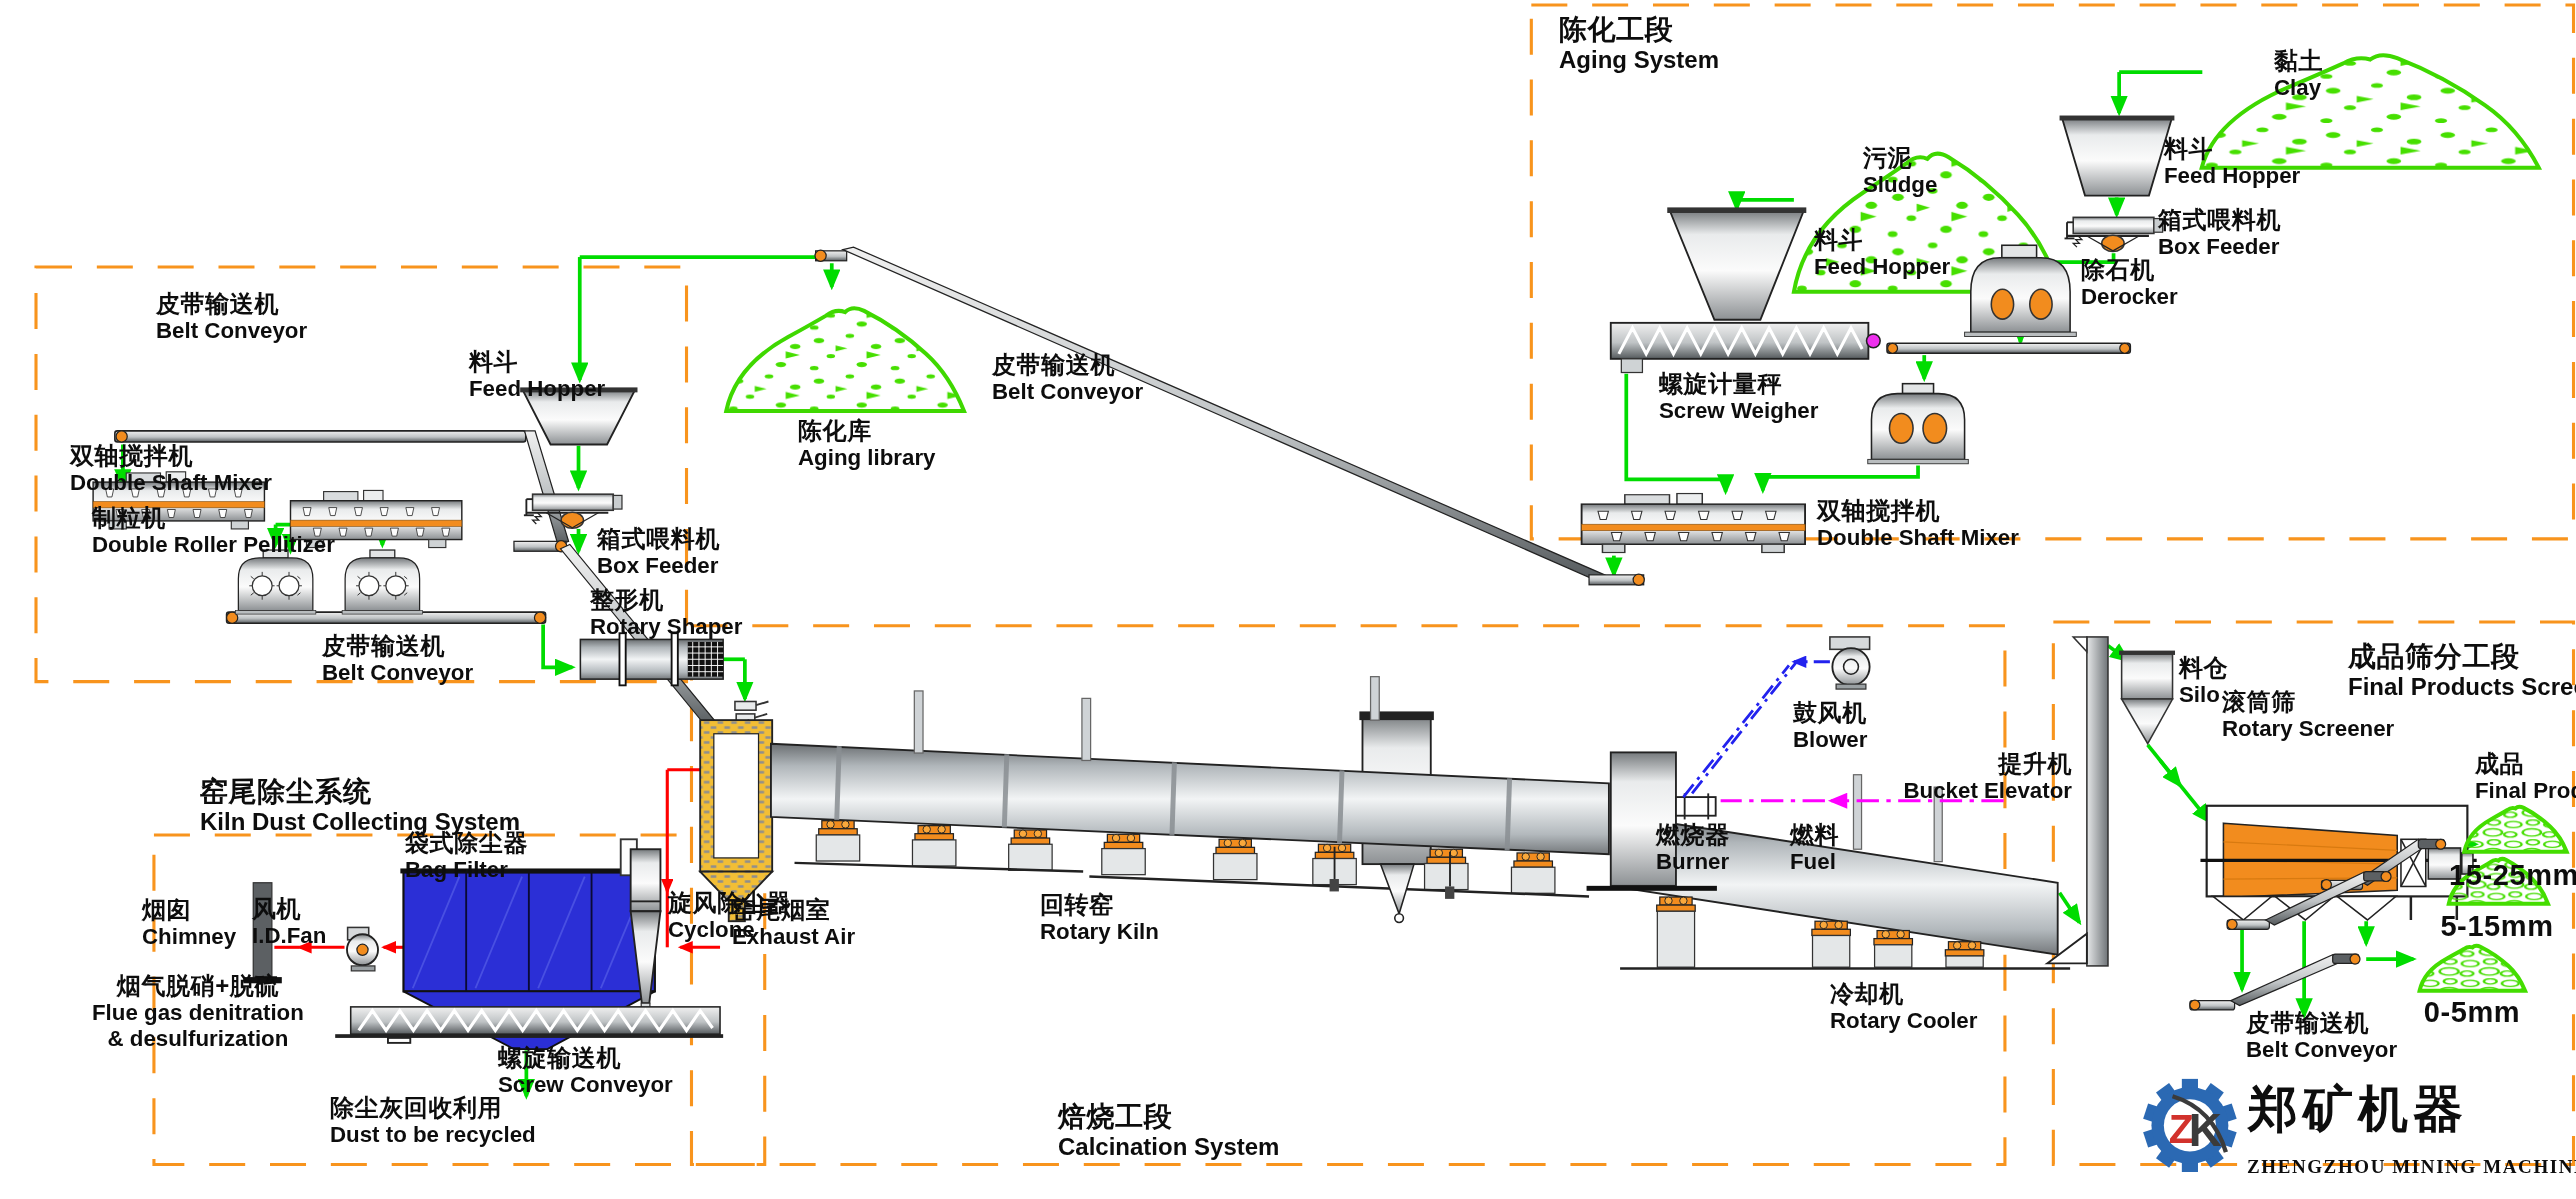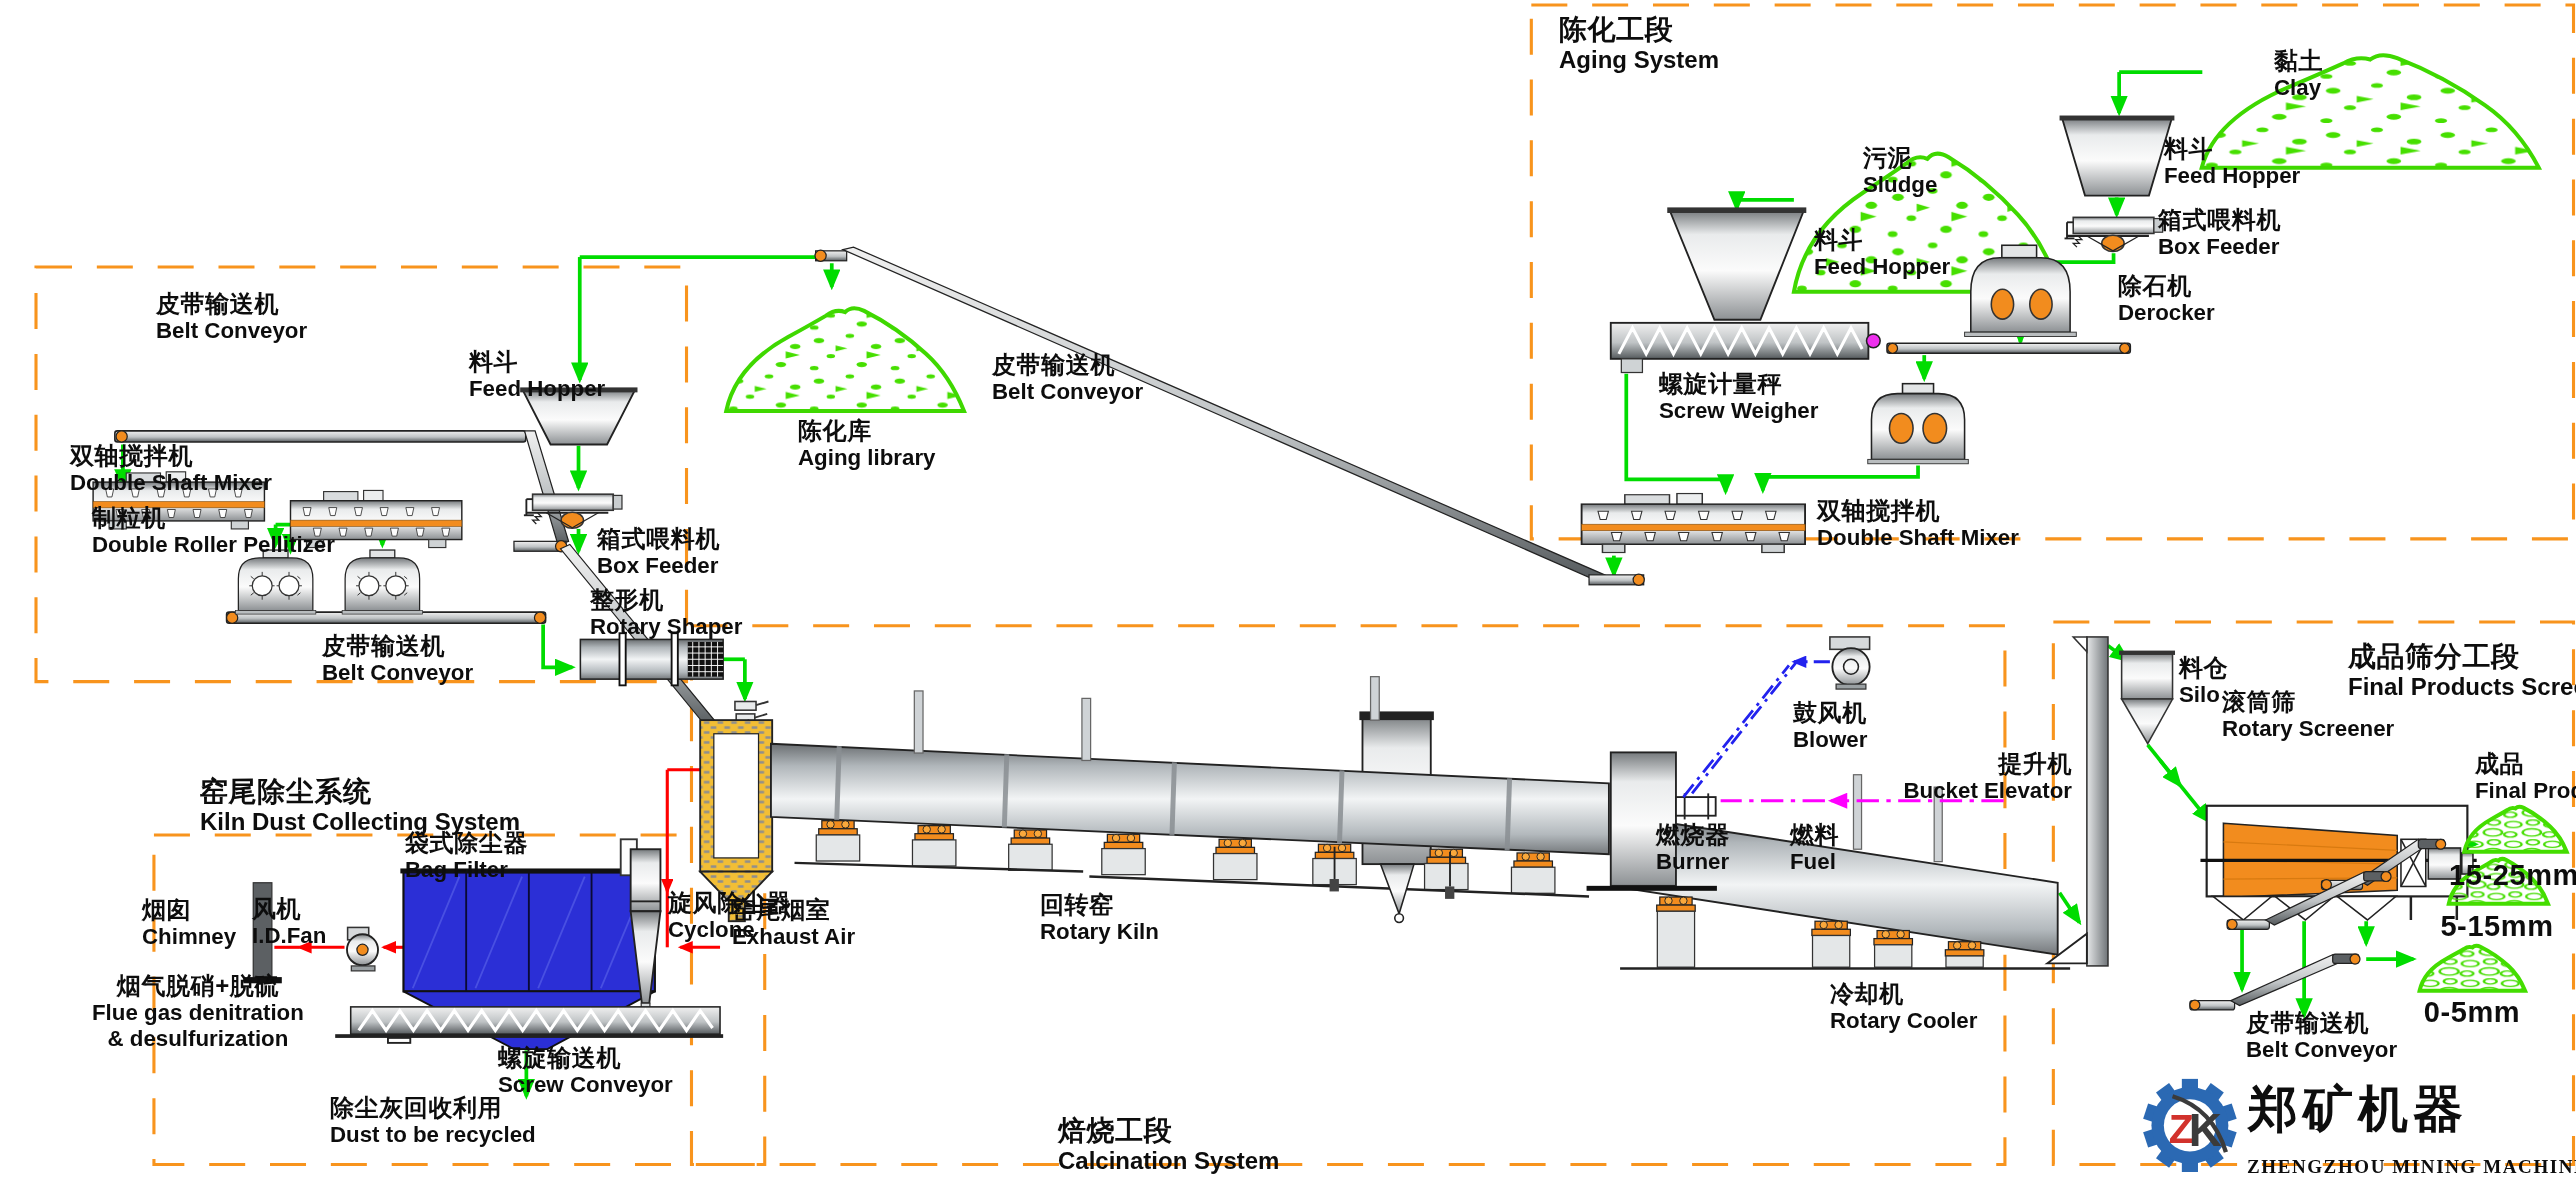--- a/index.html
+++ b/index.html
@@ -552,21 +552,21 @@
 
 <div id="labels">
       <div class="lbl hdr" style="left: 1559px; top: 13.7px;">
         <div class="zh">陈化工段</div>
         <div class="en">Aging System</div>
       </div>
       <div class="lbl hdr" style="left: 200px; top: 776px;">
         <div class="zh">窑尾除尘系统</div>
         <div class="en">Kiln Dust Collecting System</div>
       </div>
-      <div class="lbl hdr" style="left: 1058px; top: 1101px; margin-top: 14px;">
+      <div class="lbl hdr" style="left: 1058px; top: 1101px;">
         <div class="zh">焙烧工段</div>
         <div class="en">Calcination System</div>
       </div>
       <div class="lbl hdr" style="left: 2348px; top: 641px;">
         <div class="zh">成品筛分工段</div>
         <div class="en">Final Products Screening System</div>
       </div>
       <div class="lbl" style="left: 156px; top: 290px;">
         <div class="zh">皮带输送机</div>
         <div class="en">Belt Conveyor</div>
@@ -612,21 +612,21 @@
         <div class="en">Sludge</div>
       </div>
       <div class="lbl" style="left: 2164px; top: 135px;">
         <div class="zh">料斗</div>
         <div class="en">Feed Hopper</div>
       </div>
       <div class="lbl" style="left: 2158px; top: 206px;">
         <div class="zh">箱式喂料机</div>
         <div class="en">Box Feeder</div>
       </div>
-      <div class="lbl" style="left: 2081px; top: 272px; margin-left: 37px;">
+      <div class="lbl" style="left: 2081px; top: 256px;">
         <div class="zh">除石机</div>
         <div class="en">Derocker</div>
       </div>
       <div class="lbl" style="left: 1814px; top: 226px;">
         <div class="zh">料斗</div>
         <div class="en">Feed Hopper</div>
       </div>
       <div class="lbl" style="left: 1659px; top: 370px;">
         <div class="zh">螺旋计量秤</div>
         <div class="en">Screw Weigher</div>

